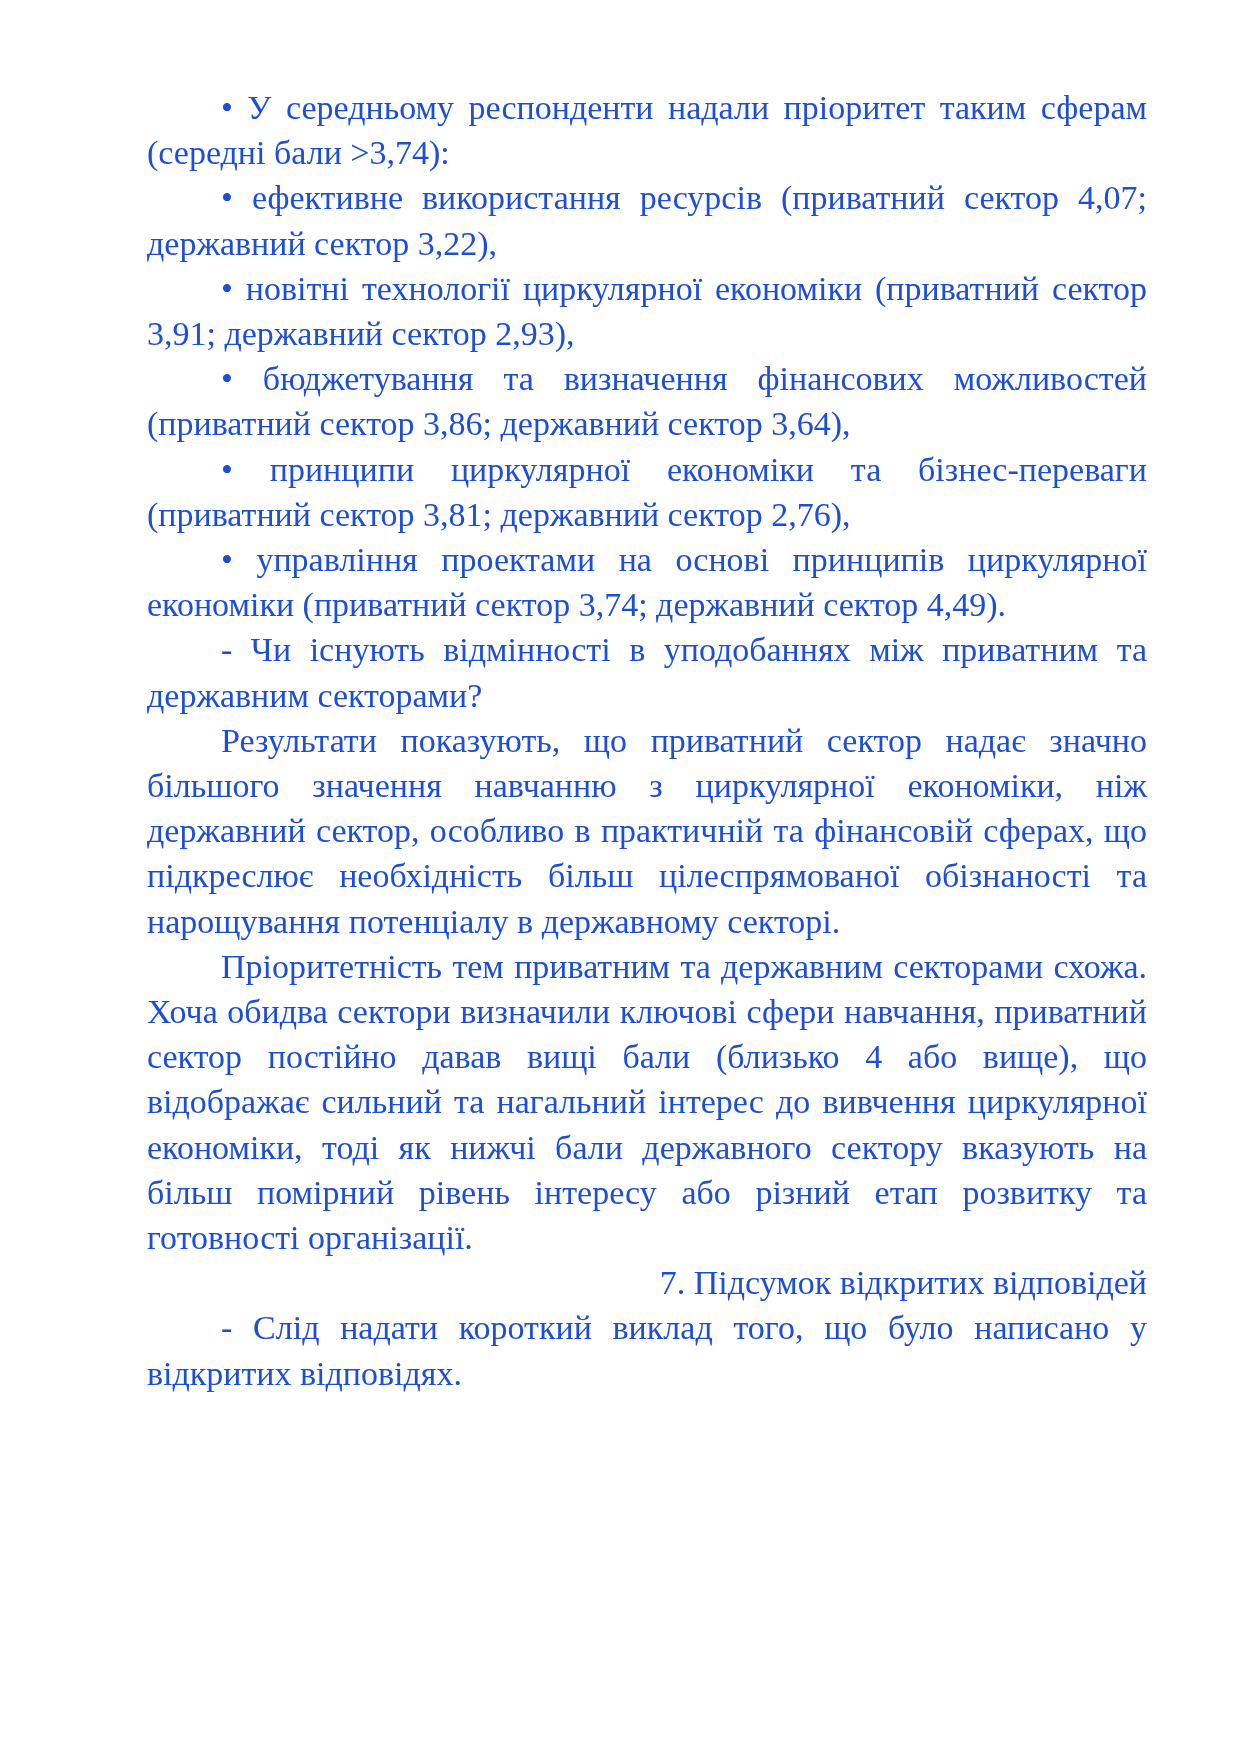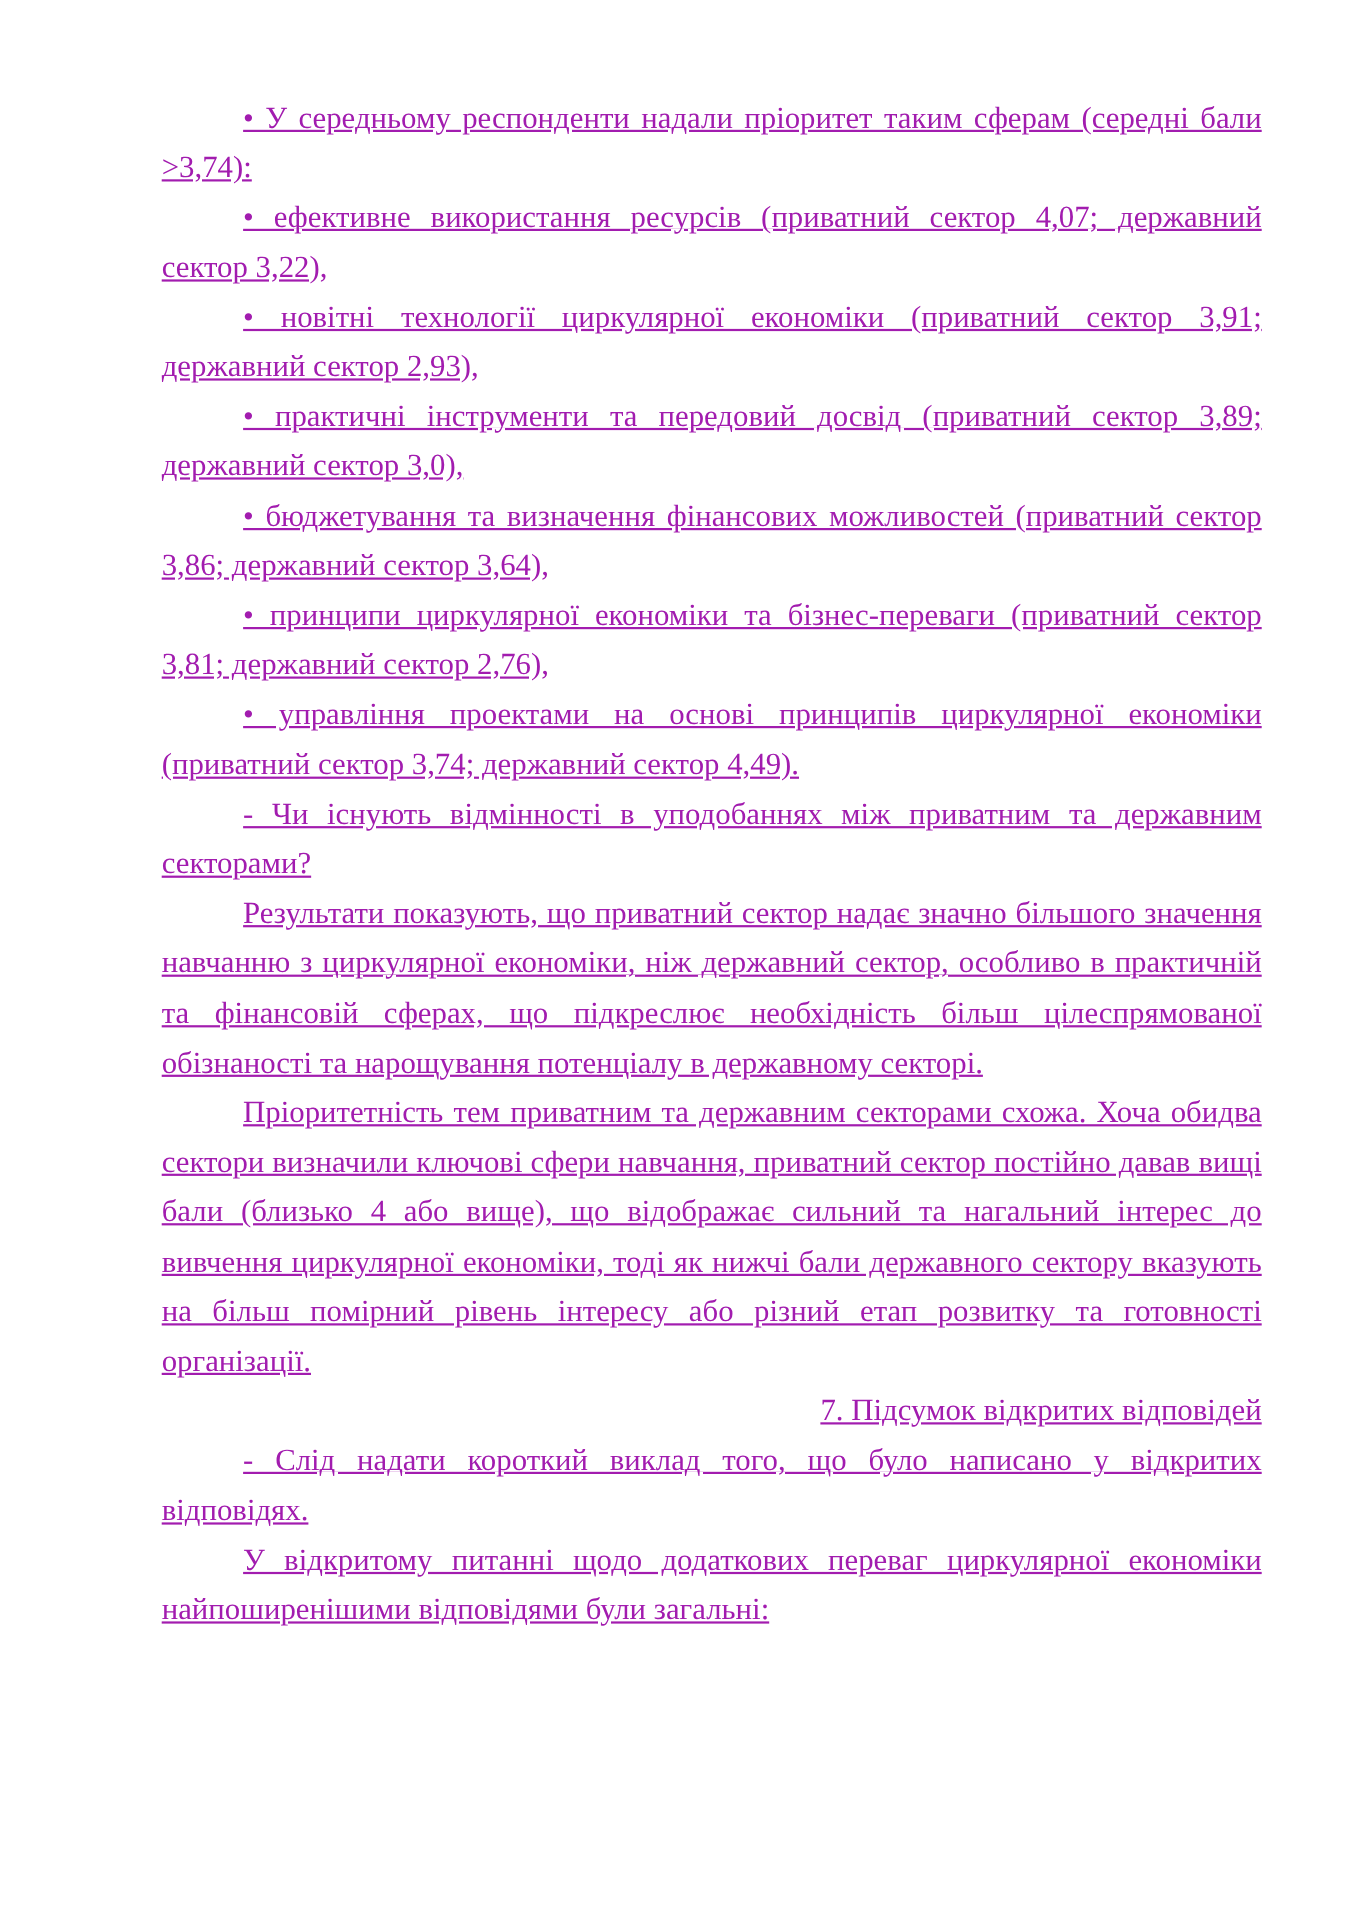--- a/index.html
+++ b/index.html
@@ -12,44 +12,41 @@
       height: 1755px;
       position: relative;
       overflow: hidden;
     }
     .page {
       position: absolute;
       left: 147px;
       top: 85px;
       width: 1000px;
       font-family: "Liberation Serif", "DejaVu Serif", serif;
-      font-size: 28px;
+      font-size: 34px;
       line-height: 45.2px;
-      color: #a21caf;
-      text-decoration: underline;
+      color: #1d4ed8;
     }
     .para {
       margin: 0;
       text-align: justify;
       text-indent: 74px;
     }
     .para.left {
       text-align: right;
     }
   </style>
 </head>
 <body>
 
 <div class="page">
   <p class="para">• У середньому респонденти надали пріоритет таким сферам (середні бали &gt;3,74):</p>
   <p class="para">• ефективне використання ресурсів (приватний сектор 4,07; державний сектор 3,22),</p>
   <p class="para">• новітні технології циркулярної економіки (приватний сектор 3,91; державний сектор 2,93),</p>
-  <p class="para">• практичні інструменти та передовий досвід (приватний сектор 3,89; державний сектор 3,0),</p>
   <p class="para">• бюджетування та визначення фінансових можливостей (приватний сектор 3,86; державний сектор 3,64),</p>
   <p class="para">• принципи циркулярної економіки та бізнес-переваги (приватний сектор 3,81; державний сектор 2,76),</p>
   <p class="para">• управління проектами на основі принципів циркулярної економіки (приватний сектор 3,74; державний сектор 4,49).</p>
   <p class="para">- Чи існують відмінності в уподобаннях між приватним та державним секторами?</p>
   <p class="para">Результати показують, що приватний сектор надає значно більшого значення навчанню з циркулярної економіки, ніж державний сектор, особливо в практичній та фінансовій сферах, що підкреслює необхідність більш цілеспрямованої обізнаності та нарощування потенціалу в державному секторі.</p>
   <p class="para">Пріоритетність тем приватним та державним секторами схожа. Хоча обидва сектори визначили ключові сфери навчання, приватний сектор постійно давав вищі бали (близько 4 або вище), що відображає сильний та нагальний інтерес до вивчення циркулярної економіки, тоді як нижчі бали державного сектору вказують на більш помірний рівень інтересу або різний етап розвитку та готовності організації.</p>
   <p class="para left">7. Підсумок відкритих відповідей</p>
   <p class="para">- Слід надати короткий виклад того, що було написано у відкритих відповідях.</p>
-  <p class="para">У відкритому питанні щодо додаткових переваг циркулярної економіки найпоширенішими відповідями були загальні:</p>
 </div>
 
 </body></html>

